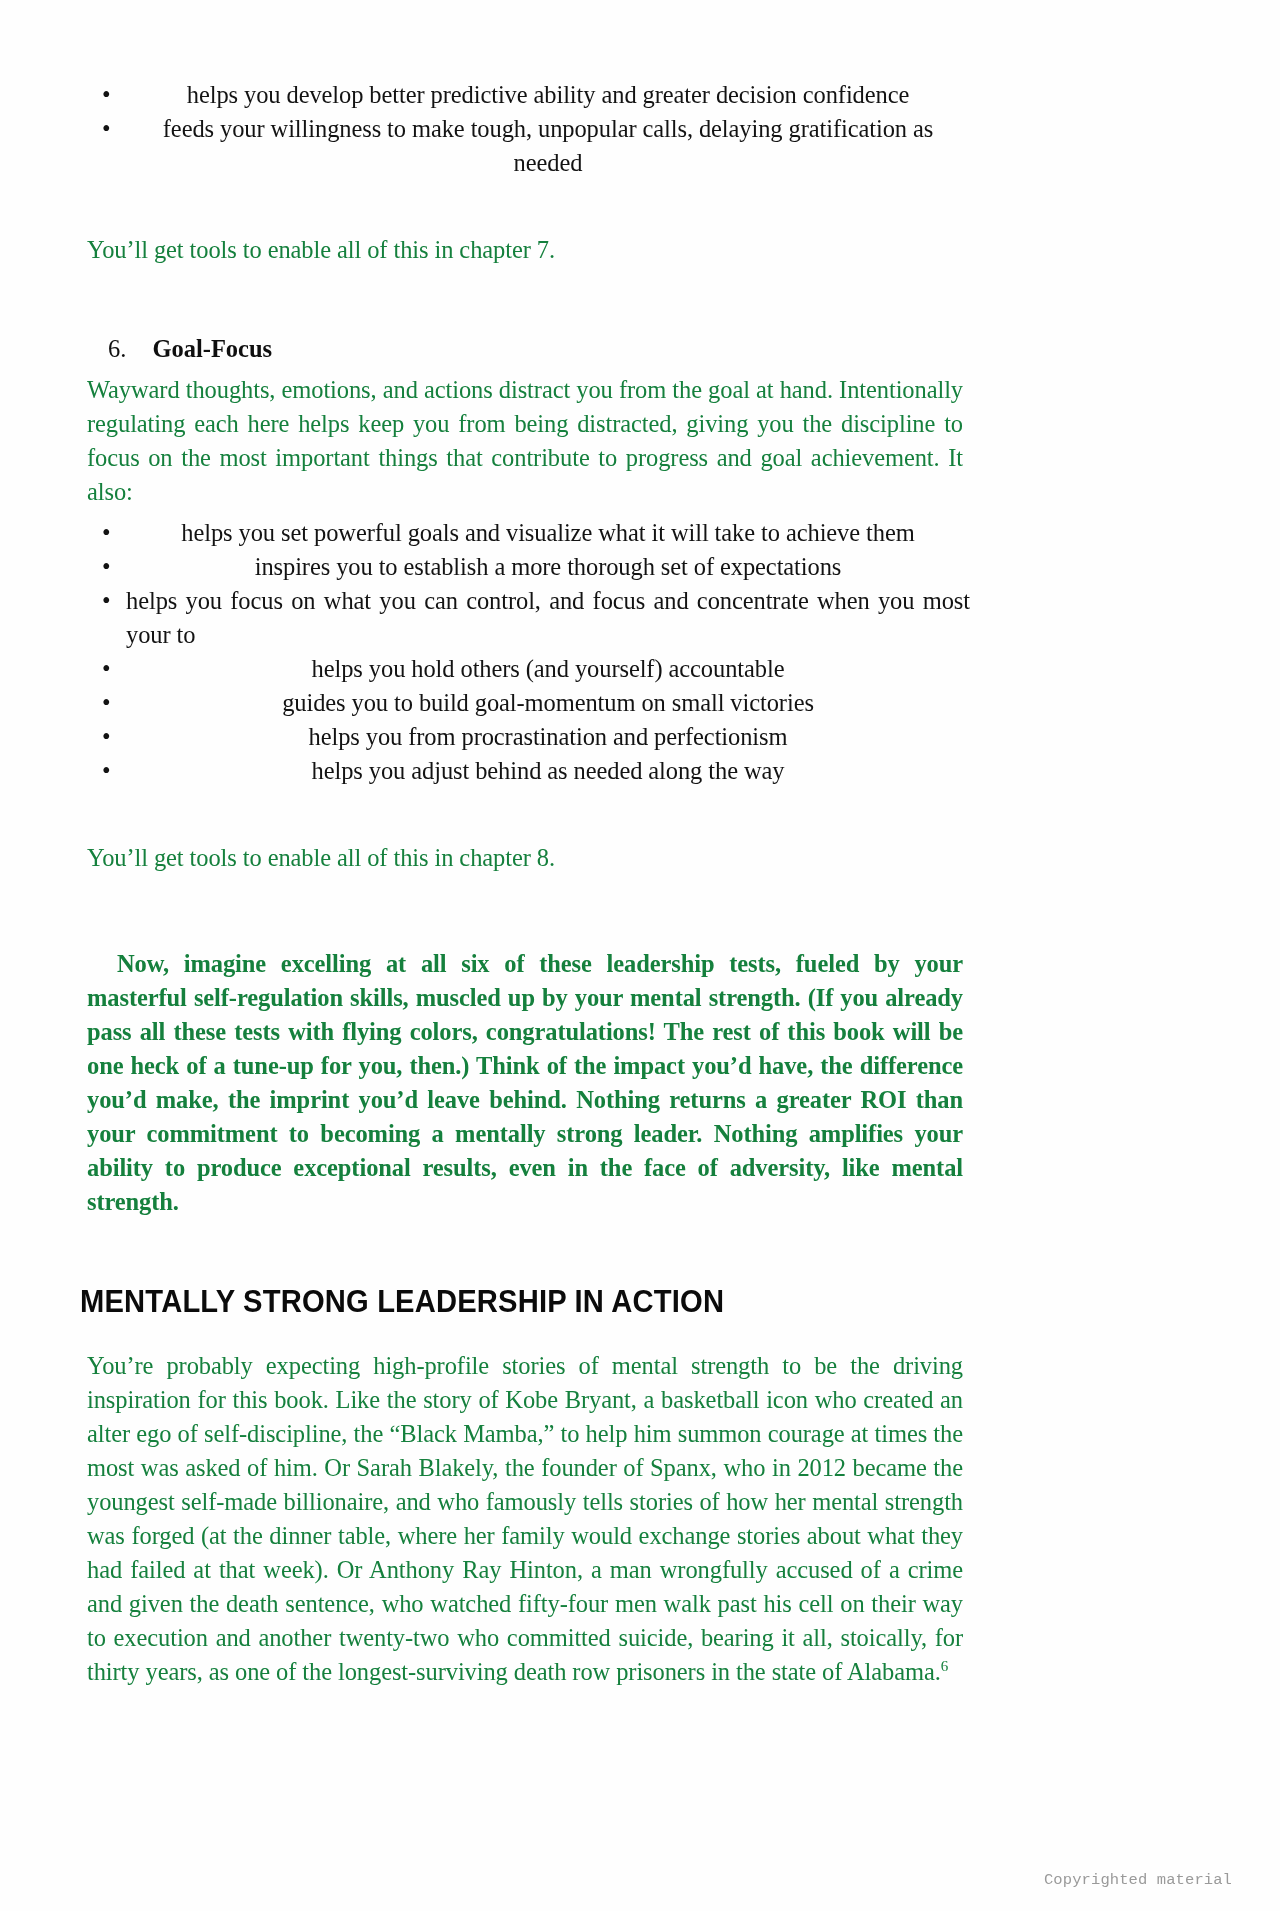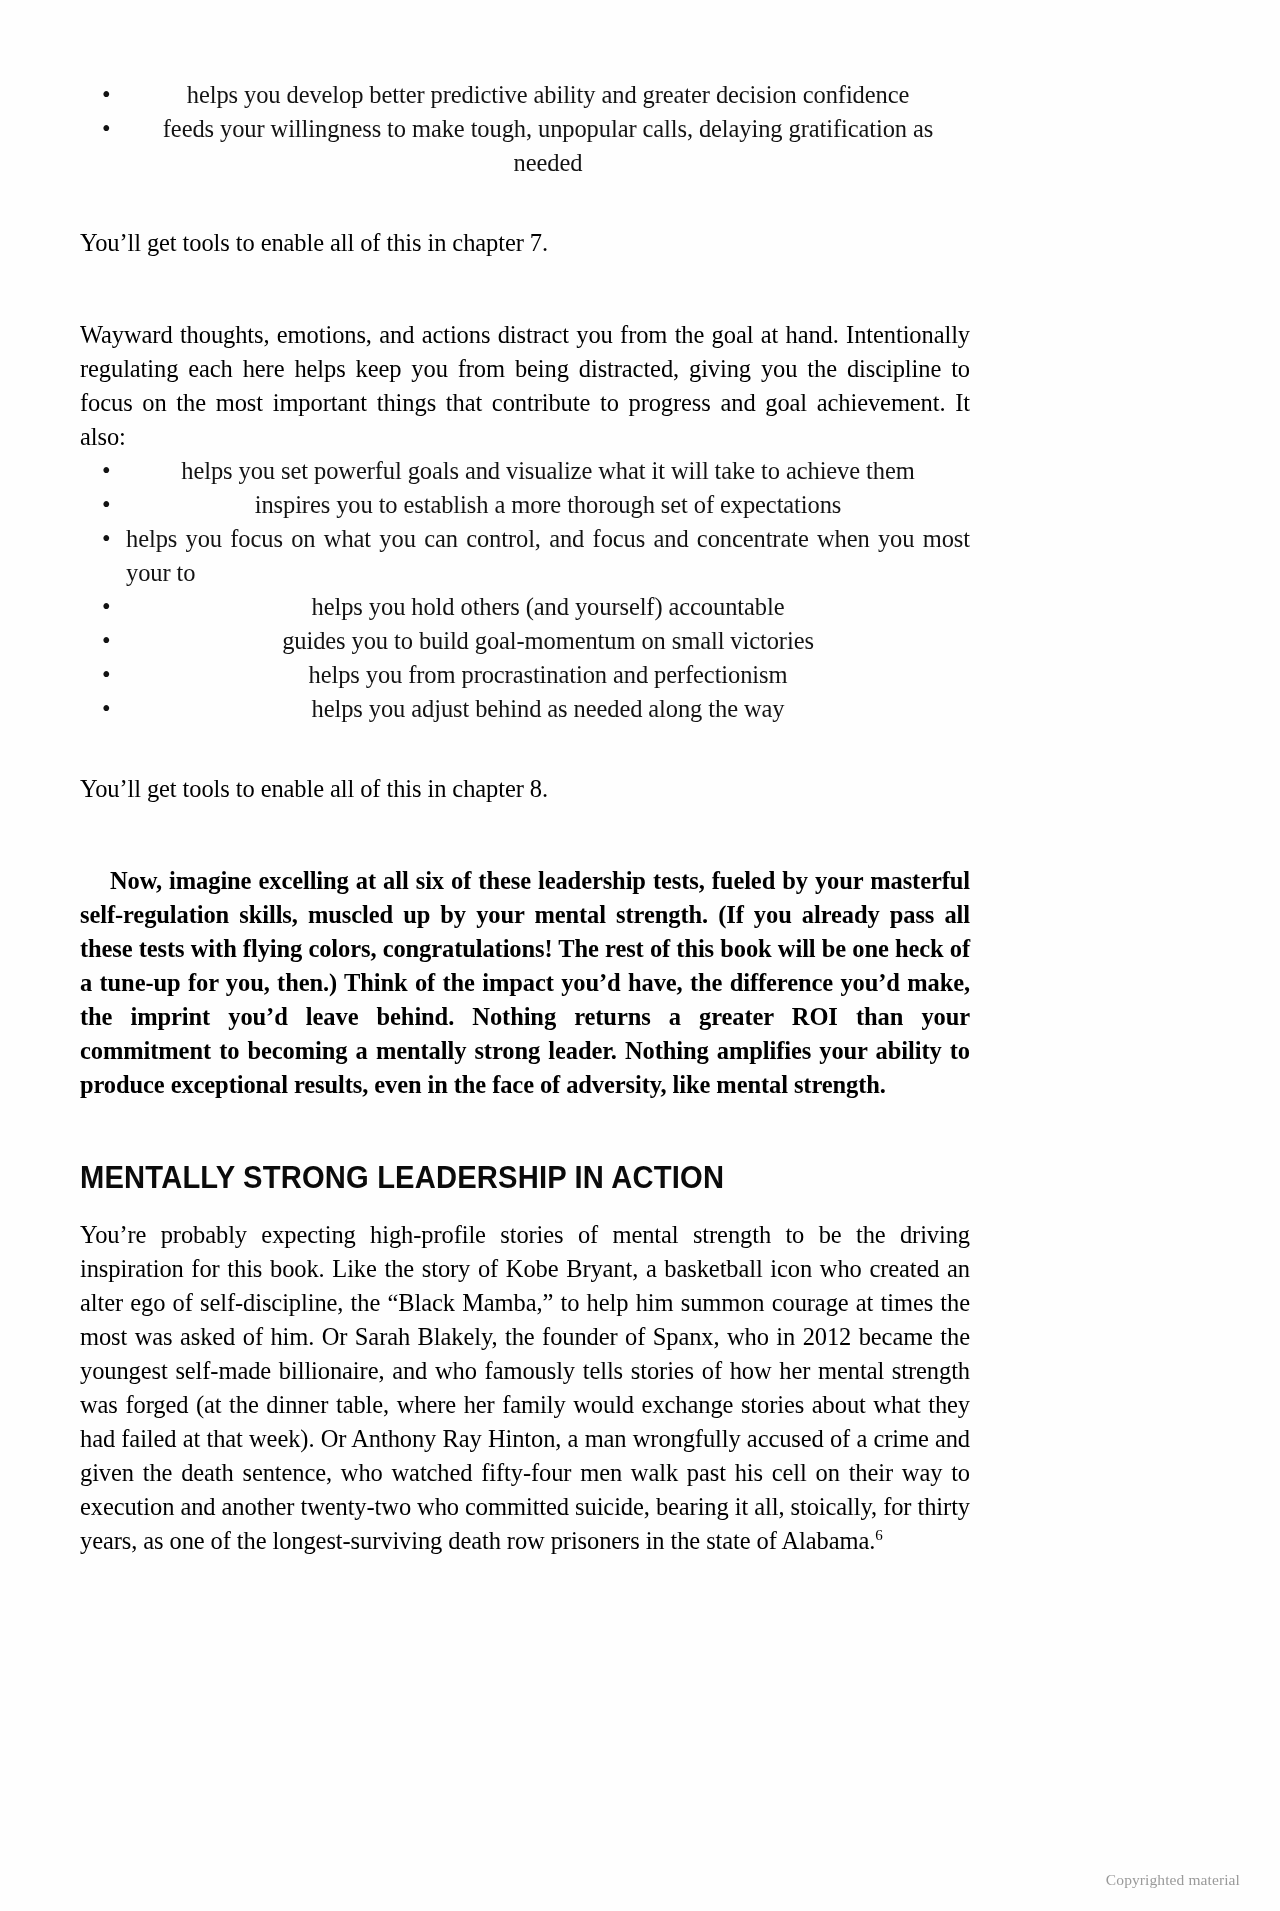--- a/index.html
+++ b/index.html
@@ -30,22 +30,22 @@
     top: 78px;
     width: 890px;
   }
 
   
   .para {
     font-size: 24.5px;
     line-height: 34px;
     text-align: justify;
     text-justify: inter-word;
-    margin: 0;
-    color: #000000;
+    margin: 7px;
+    color: #15803d;
     letter-spacing: -0.1px;
     font-stretch: semi-condensed;
   }
   .para.indent-first {
     text-indent: 30px;
     font-weight: bold;
   }
   .para.flush {
     text-align: left;
   }
@@ -122,23 +122,23 @@
   
   sup.footnote-ref {
     font-size: 15px;
     line-height: 0;
     vertical-align: super;
   }
 
   
   .watermark {
     position: absolute;
-    right: 40px;
+    right: 48px;
     bottom: 22px;
-    font-family: Liberation Serif, serif;
+    font-family: Liberation Mono, monospace;
     font-size: 15.5px;
     color: #9a9a9a;
     letter-spacing: 0.1px;
     white-space: nowrap;
   }
 </style>
 </head>
 <body>
 
 <div class="page">
@@ -154,20 +154,23 @@
         <span class="li-text">feeds your willingness to make tough, unpopular calls, delaying gratification as needed</span>
       </li>
     </ul>
 
     <div class="spacer-lg"></div>
 
     <p class="para flush">You’ll get tools to enable all of this in chapter 7.</p>
 
     <div class="spacer-xl"></div>
 
+    <div class="num-heading">
+      <span class="num">6.</span><span class="gap"></span><span class="title">Goal-Focus</span>
+    </div>
 
     <p class="para">Wayward thoughts, emotions, and actions distract you from the goal at hand. Intentionally regulating each here helps keep you from being distracted, giving you the discipline to focus on the most important things that contribute to progress and goal achievement. It also:</p>
 
     <ul class="bullets loose">
       <li class="nowrap-item">
         <span class="bullet-dot">•</span>
         <span class="li-text">helps you set powerful goals and visualize what it will take to achieve them</span>
       </li>
       <li class="nowrap-item">
         <span class="bullet-dot">•</span>

